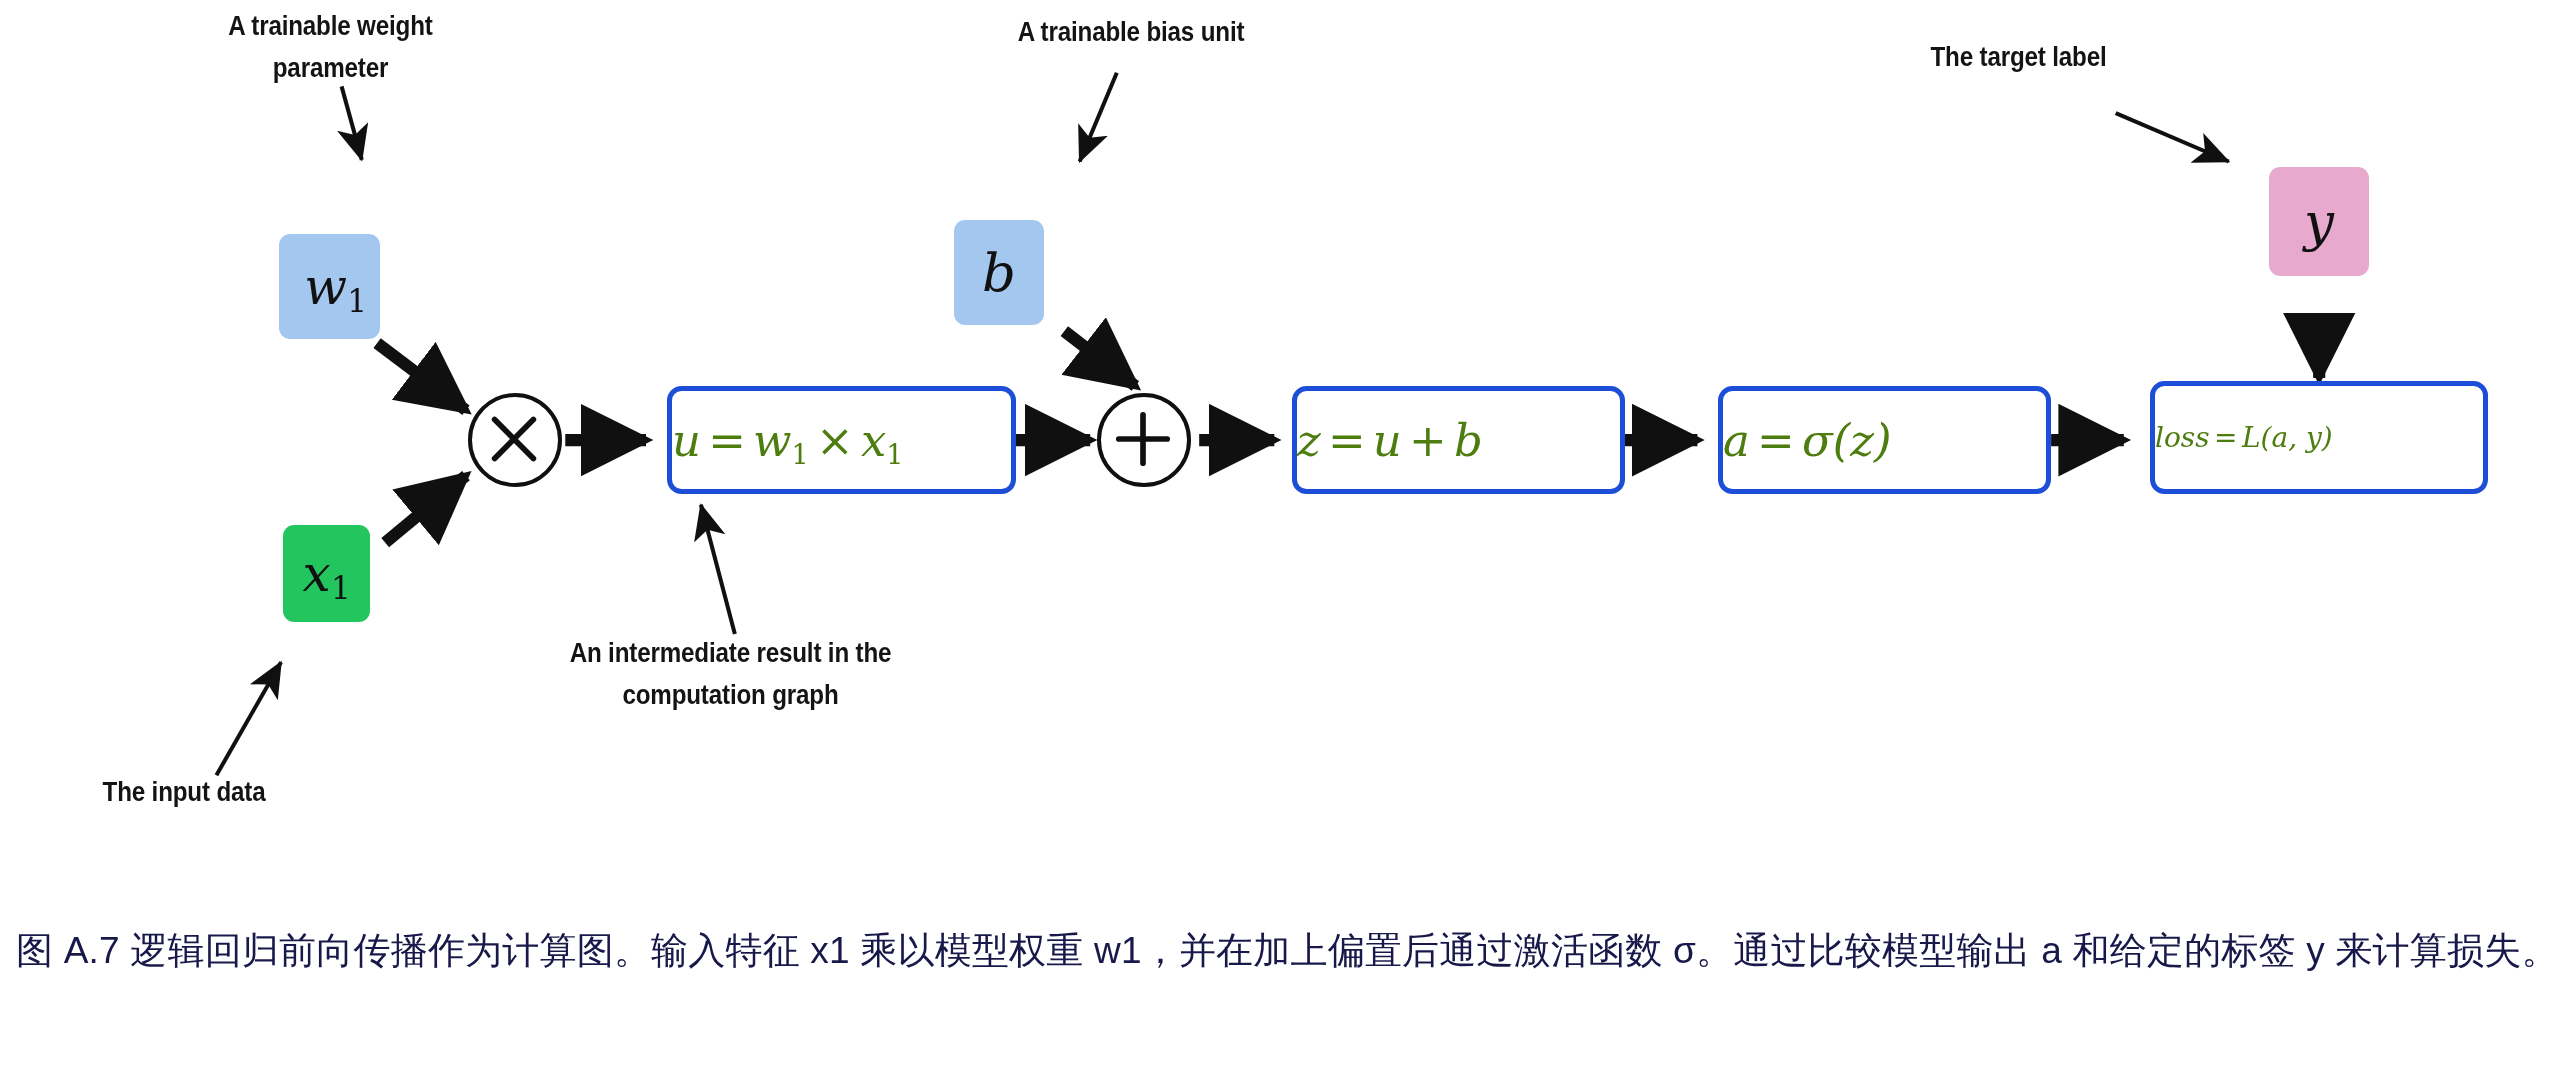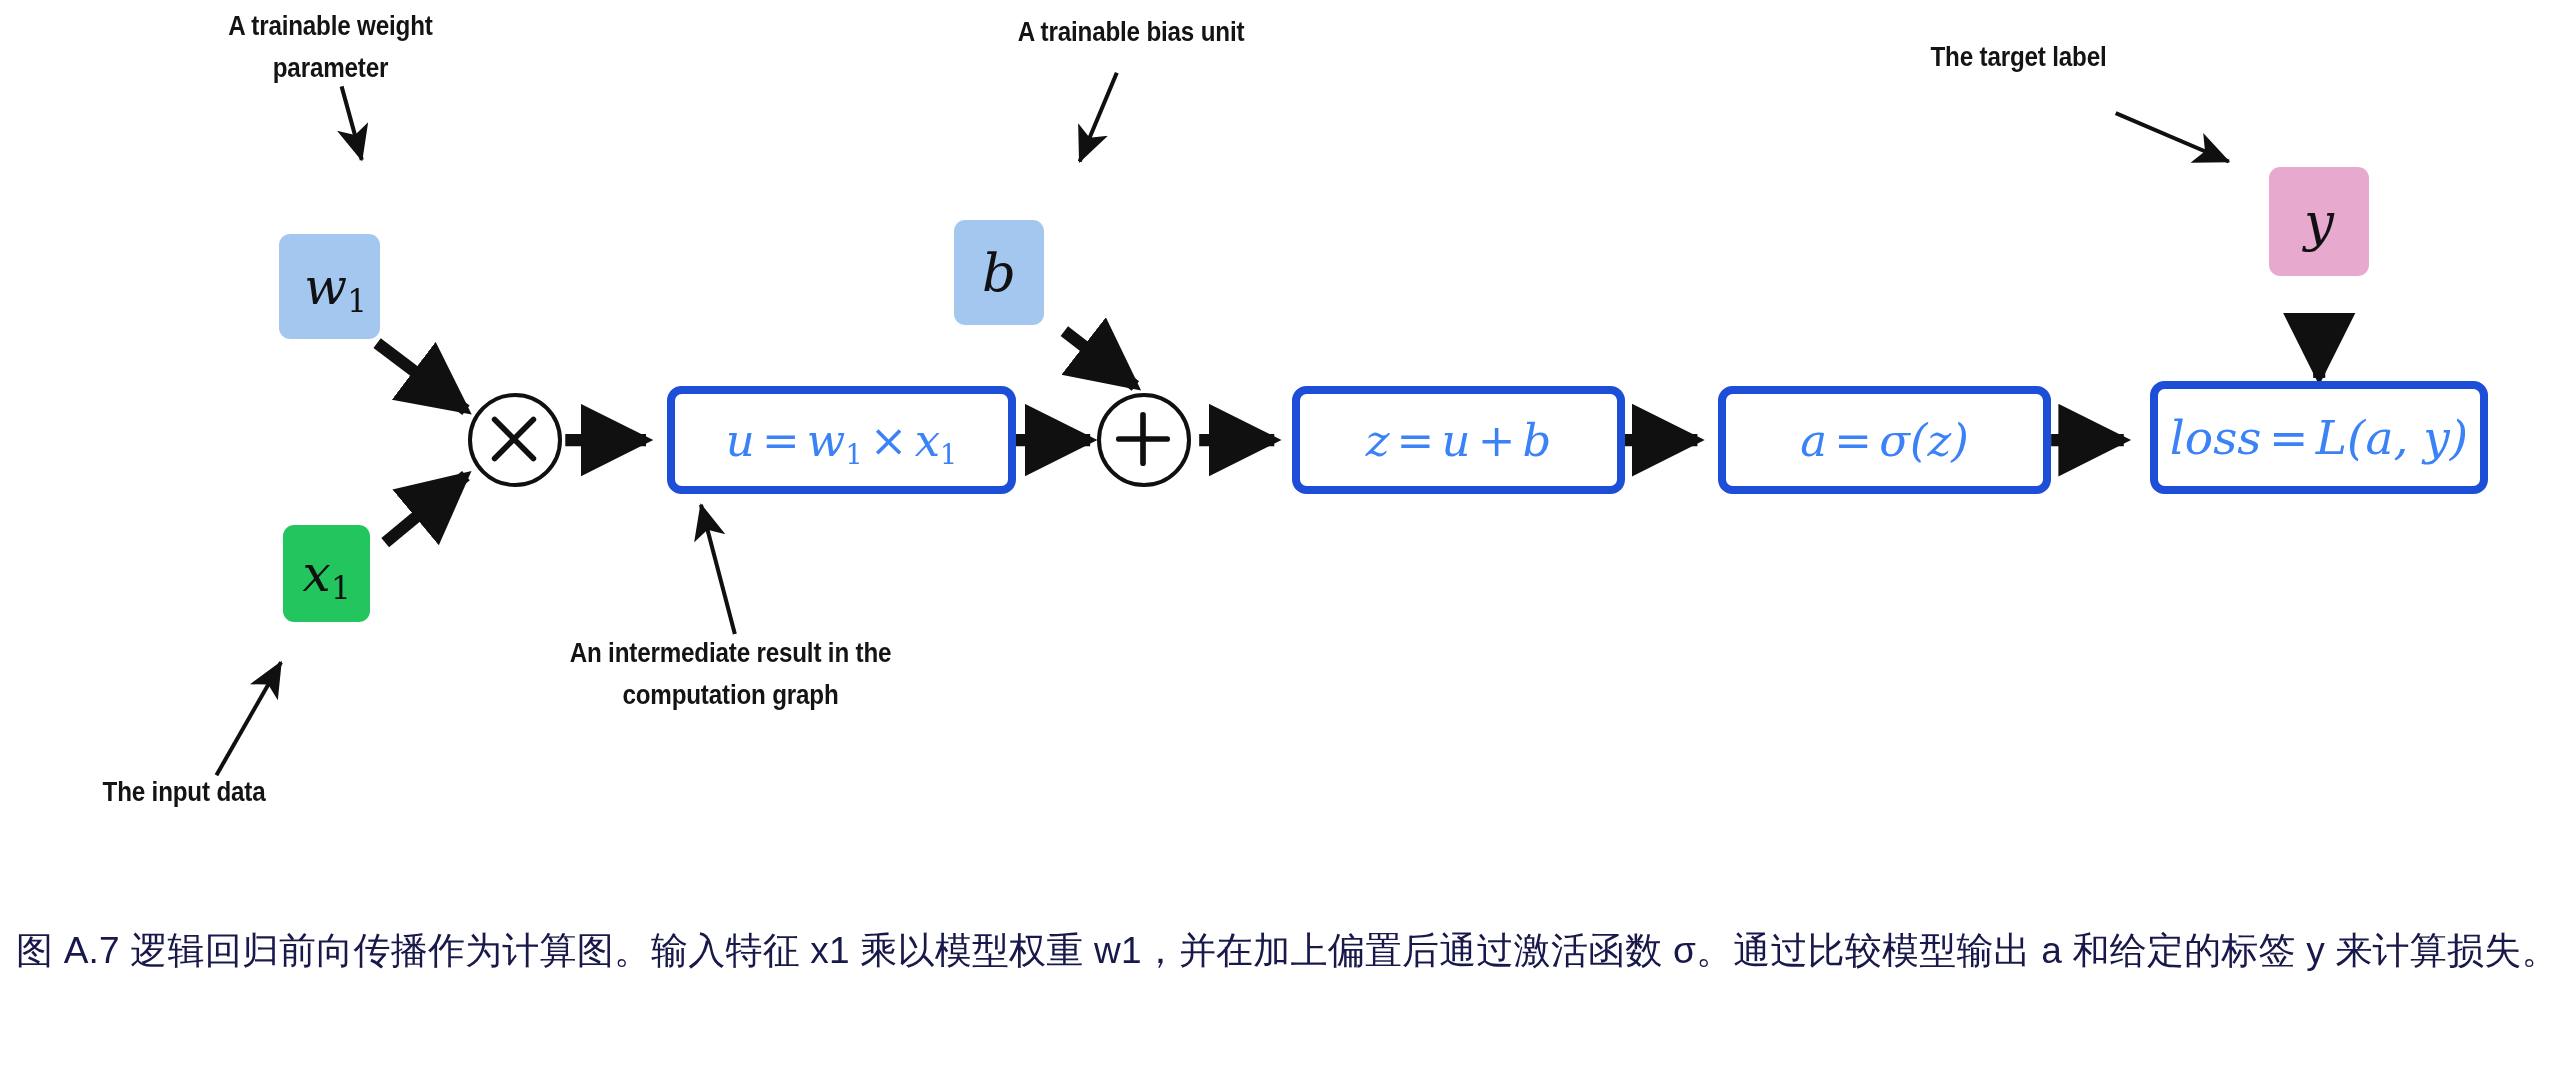--- a/index.html
+++ b/index.html
@@ -53,30 +53,30 @@
     font-style: normal;
     font-family: "DejaVu Serif", serif;
     position: relative;
     top: 0.26em;
     left: 0.01em;
   }
 
   
   .eqbox {
     position: absolute;
-    border: 8px solid #1d4ed8;
+    border: 5px solid #1d4ed8;
     border-radius: 14.5px;
     background: #ffffff;
     display: flex;
     align-items: center;
-    justify-content: center;
+    justify-content: flex-start;
     font-family: "DejaVu Serif", serif;
     font-style: italic;
     font-size: 45px;
-    color: #3b82f6;
+    color: #4d7c0f;
     box-sizing: border-box;
     white-space: nowrap;
   }
   .eqbox .sub {
     font-size: 0.60em;
     font-style: normal;
     position: relative;
     top: 0.30em;
   }
   .eqbox .op {
@@ -248,21 +248,21 @@
       <span>z</span><span class="op">=</span><span>u</span><span class="op">+</span><span>b</span>
     </span>
   </div>
 
   <div class="eqbox" style="left:1718px; top:386px; width:333px; height:108px;">
     <span>
       <span>a</span><span class="op">=</span><span>σ(z)</span>
     </span>
   </div>
 
-  <div class="eqbox" style="left:2150px; top:381px; width:338px; height:113px; font-size:47px;">
+  <div class="eqbox" style="left:2150px; top:381px; width:338px; height:113px; font-size:28px;">
     <span>
       <span>loss</span><span class="op">=</span><span>L(a, y)</span>
     </span>
   </div>
 
   <div id="caption">图 A.7 逻辑回归前向传播作为计算图。输入特征 x1 乘以模型权重 w1，并在加上偏置后通过激活函数 σ。通过比较模型输出 a 和给定的标签 y 来计算损失。</div>
 
 </div>
 
 

